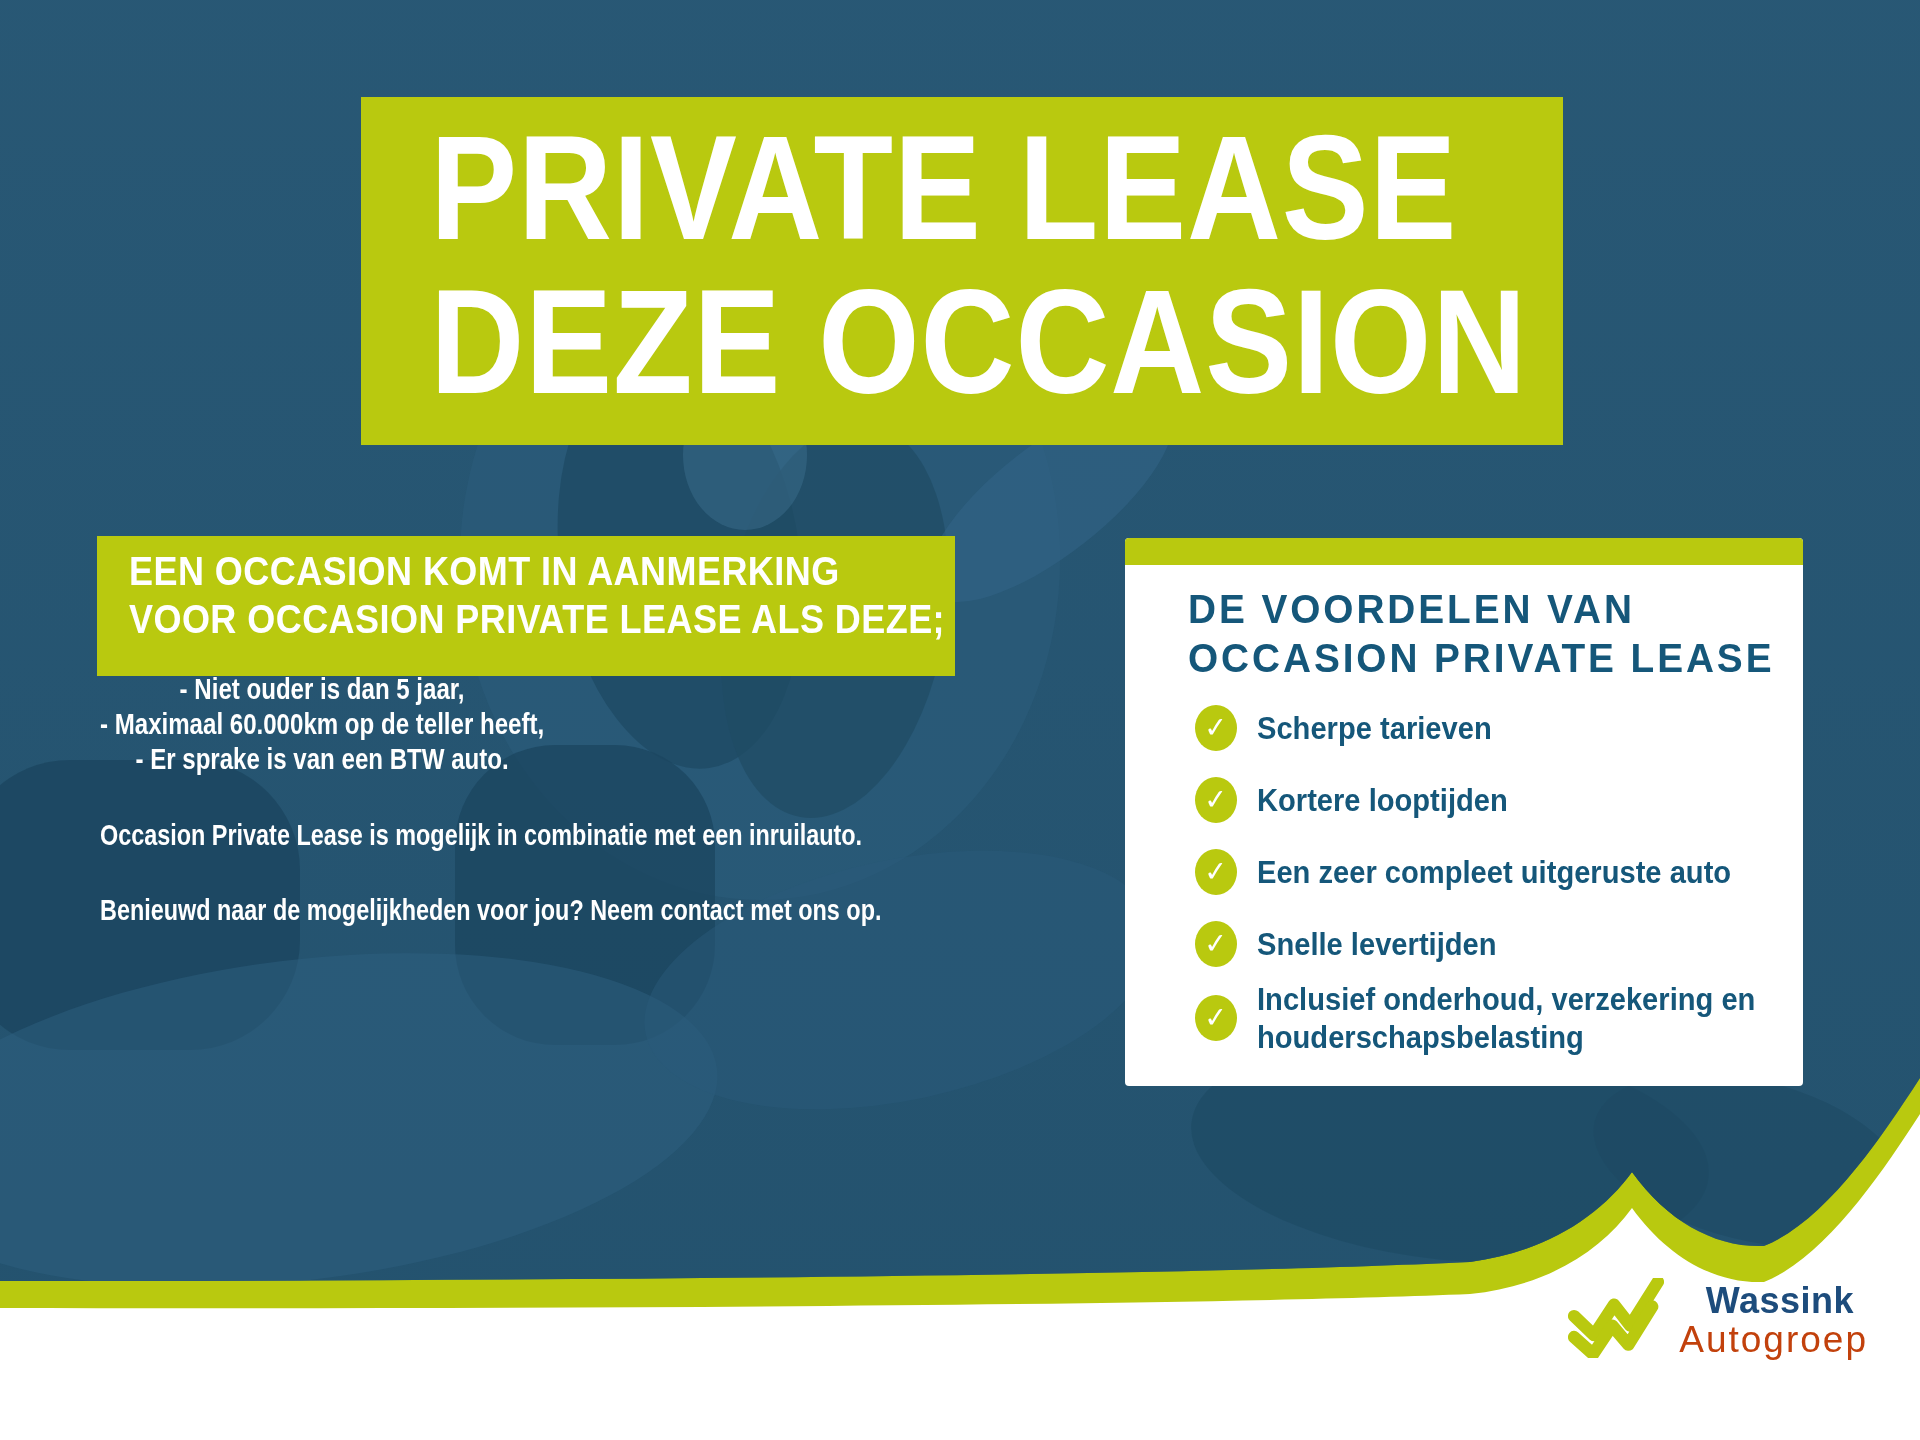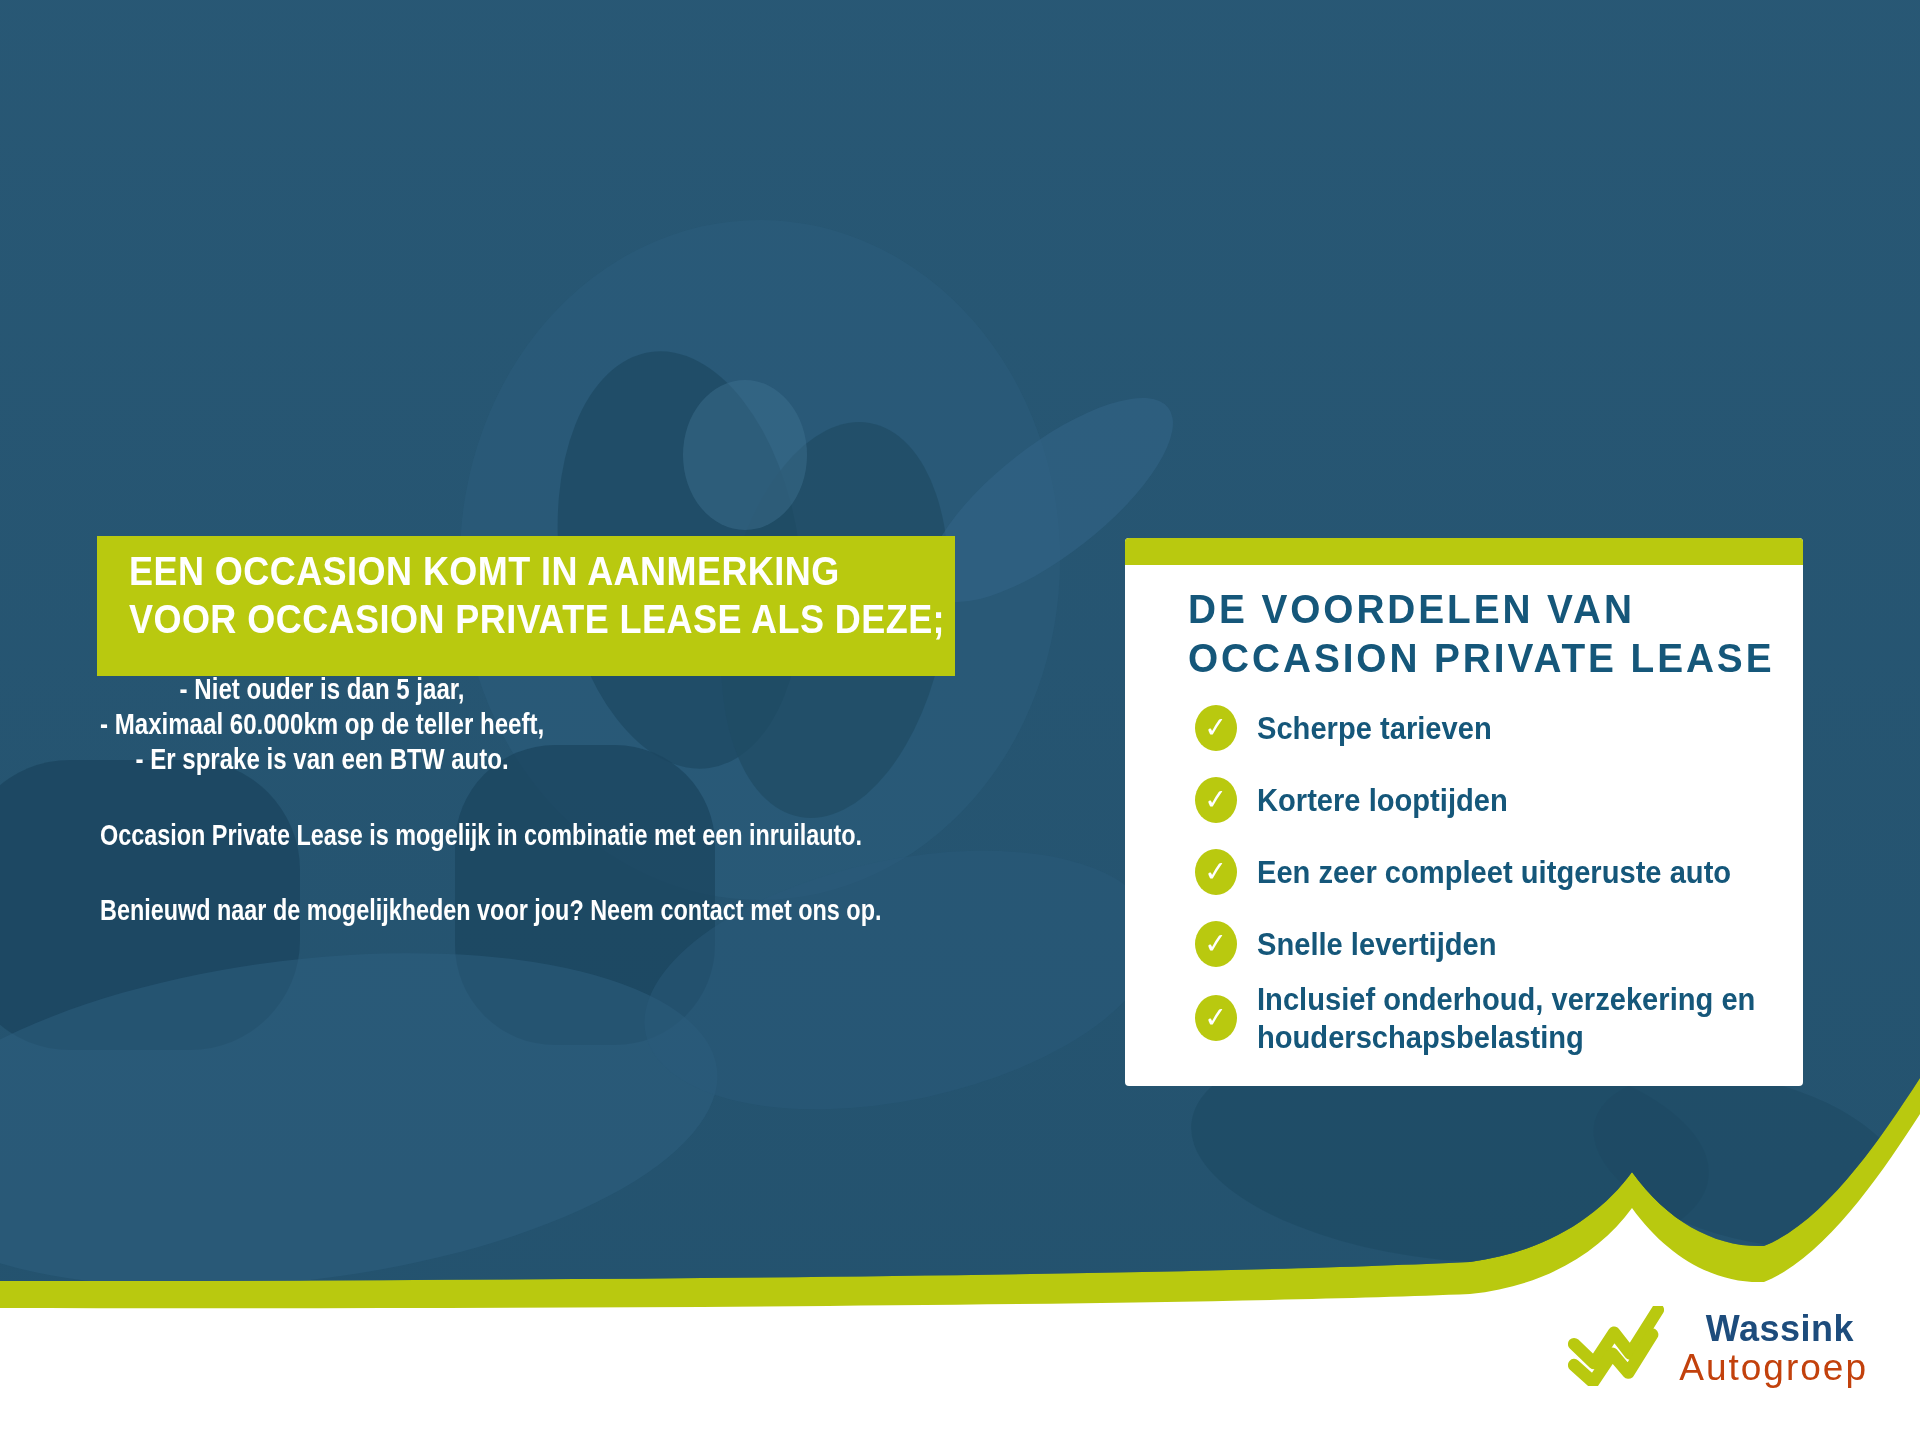--- a/index.html
+++ b/index.html
@@ -73,21 +73,21 @@
   .check-circle .glyph{
     color:#ffffff;font-size:28px;font-weight:bold;transform:translateY(-1px) rotate(-4deg);
   }
   .benefit .benefit-text{
     color:#15577a;font-weight:bold;font-size:32px;line-height:38px;
     white-space:nowrap;transform:scaleX(0.91);transform-origin:left center;
   }
   .benefit.b5 .benefit-text{white-space:normal;width:600px;}
 
   
-  .logo{position:absolute;left:1568px;top:1296px;width:300px;height:110px;}
+  .logo{position:absolute;left:1568px;top:1268px;width:300px;height:110px;}
   .logo .swoosh{position:absolute;left:0;top:10px;}
   .logo .logo-text{position:absolute;right:0;top:0;width:210px;text-align:right;}
   .logo .brand{
     display:block;color:#1d4c7c;font-weight:bold;font-size:36px;line-height:38px;
     letter-spacing:0.5px;margin-right:14px;margin-top:14px;
   }
   .logo .brand-sub{
     display:block;color:#c2410c;font-weight:normal;font-size:37px;line-height:40px;
     letter-spacing:2px;
   }
@@ -133,20 +133,24 @@
       <ellipse cx="1050" cy="500" rx="150" ry="55" fill="#33658a" opacity="0.5" transform="rotate(-38 1050 500)"></ellipse>
       <rect x="-40" y="760" width="340" height="290" rx="110" fill="#1c4660" opacity="0.85"></rect>
       <rect x="455" y="745" width="260" height="300" rx="100" fill="#1c4660" opacity="0.8"></rect>
       <ellipse cx="300" cy="1120" rx="420" ry="160" fill="#2e6080" opacity="0.5" transform="rotate(-7 300 1120)"></ellipse>
       <ellipse cx="900" cy="980" rx="260" ry="120" fill="#2a5a79" opacity="0.5" transform="rotate(-12 900 980)"></ellipse>
       <ellipse cx="1450" cy="1150" rx="260" ry="110" fill="#1d4962" opacity="0.6" transform="rotate(6 1450 1150)"></ellipse>
       <ellipse cx="1750" cy="1160" rx="160" ry="80" fill="#1d4962" opacity="0.55" transform="rotate(14 1750 1160)"></ellipse>
     </g>
   </svg>
 
+  <div class="title-banner">
+    <span class="line">PRIVATE LEASE</span>
+    <span class="line">DEZE OCCASION</span>
+  </div>
 
   <div class="elig-banner">
     <span class="line">EEN OCCASION KOMT IN AANMERKING</span>
     <span class="line">VOOR OCCASION PRIVATE LEASE ALS DEZE;</span>
   </div>
 
   <div class="criteria">
     <span class="line">- Niet ouder is dan 5 jaar,</span>
     <span class="line">- Maximaal 60.000km op de teller heeft,</span>
     <span class="line">- Er sprake is van een BTW auto.</span>

